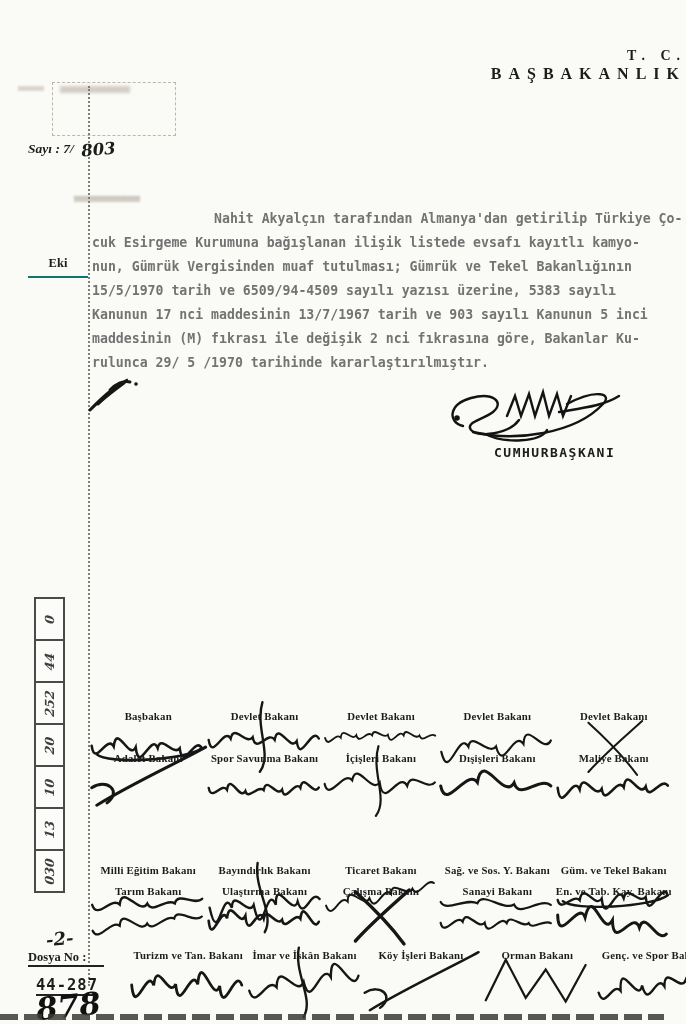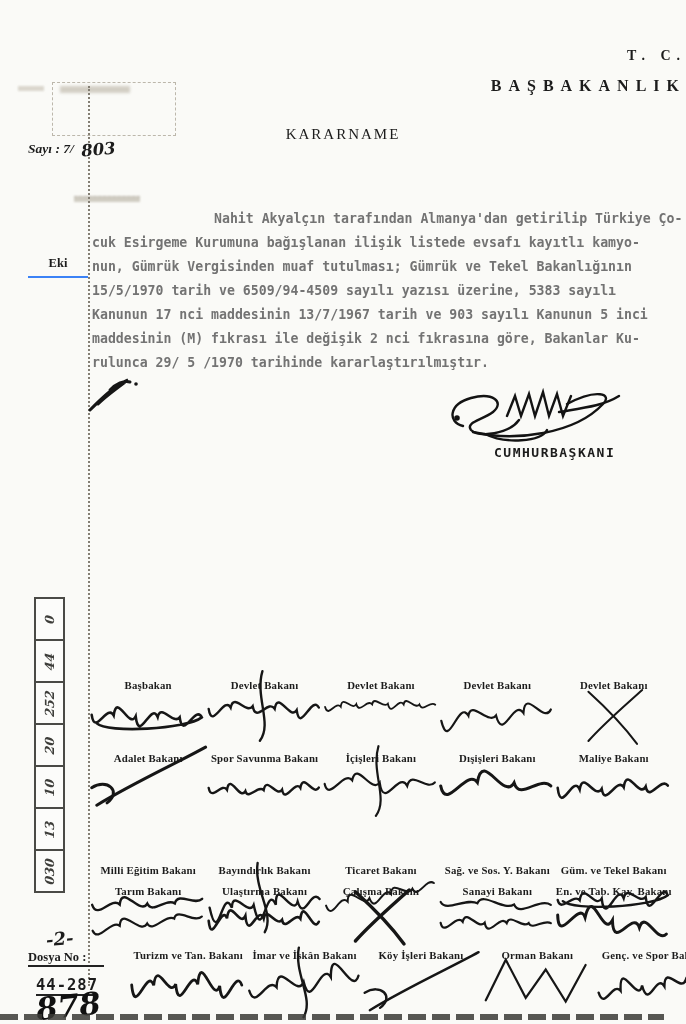--- a/index.html
+++ b/index.html
@@ -1,39 +1,39 @@
 <!DOCTYPE html>
 <html><head>
 <meta charset="utf-8">
 <style>
   html,body{margin:0;padding:0;}
   .page{position:relative;width:686px;height:1024px;background:#fafaf7;overflow:hidden;
         font-family:"Liberation Serif",serif;color:#1c1c1c;}
   
   .header{position:absolute;top:48px;left:0;width:100%;text-align:right;}
   .h1{font-size:14px;font-weight:bold;letter-spacing:6px;}
-  .h2{font-size:16px;font-weight:bold;letter-spacing:7px;margin-top:13px;}
+  .h2{font-size:16px;font-weight:bold;letter-spacing:7px;margin-top:1px;}
   .h3{font-size:12.5px;font-weight:bold;letter-spacing:1.2px;margin-top:3px;}
   .kararname{position:absolute;top:126px;left:0;width:100%;text-align:center;
              font-size:15px;letter-spacing:2px;}
   
   .stamp-faint{position:absolute;left:52px;top:82px;width:122px;height:52px;
                border:1px dashed #bcb7ab;}
   .smudge1{position:absolute;left:60px;top:86px;width:70px;height:7px;background:#c9c4b8;
            filter:blur(1.4px);opacity:.8;}
   .smudge2{position:absolute;left:74px;top:196px;width:66px;height:5px;background:#c6c1b5;
            filter:blur(1.2px);opacity:.8;border-top:1px dashed #aaa49a;}
   .smudge3{position:absolute;left:18px;top:86px;width:26px;height:5px;background:#cdc8bc;
            filter:blur(1.2px);opacity:.7;}
   
   .sayi{position:absolute;top:138px;left:28px;font-style:italic;font-weight:bold;font-size:13.5px;}
   .hw{font-family:"DejaVu Serif",serif;font-style:italic;font-weight:bold;}
   .sayi-num{display:inline-block;font-size:16.5px;margin-left:7px;transform:rotate(-5deg) translateY(2px);}
   .eki{position:absolute;top:256px;left:28px;width:60px;text-align:center;font-weight:bold;
-       font-size:12.5px;padding-bottom:5px;border-bottom:2px solid #3b82f6;}
+       font-size:12.5px;padding-bottom:5px;border-bottom:2px solid #0f766e;}
   
   .vline{position:absolute;left:88px;top:86px;height:900px;width:0;border-left:2px dotted #837e73;}
   
   .body-text{position:absolute;left:92px;top:207px;width:560px;
              font-family:"DejaVu Sans Mono",monospace;font-size:13.2px;line-height:24px;
              font-weight:bold;color:#737373;white-space:pre;}
   .body-text .ind{text-indent:122px;}
   
   .pres-sig{position:absolute;left:443px;top:380px;}
   .paraph{position:absolute;left:86px;top:374px;}
@@ -70,21 +70,20 @@
   <div class="smudge3"></div>
   <div class="stamp-faint"></div>
   <div class="smudge2"></div>
   <div class="vline"></div>
 
   <div class="header">
     <div class="h1">T. C.</div>
     <div class="h2">BAŞBAKANLIK</div>
   </div>
 
-  <div class="kararname">KARARNAME</div>
 
   <div class="sayi">
     <span>Sayı : 7/</span><span class="hw sayi-num">803</span>
   </div>
 
   <div class="eki">Eki</div>
 
   <div class="body-text" id="bodyText"><div class="ind">Nahit Akyalçın tarafından Almanya'dan getirilip Türkiye Ço-</div><div>cuk Esirgeme Kurumuna bağışlanan ilişik listede evsafı kayıtlı kamyo-</div><div>nun, Gümrük Vergisinden muaf tutulması; Gümrük ve Tekel Bakanlığının</div><div>15/5/1970 tarih ve 6509/94-4509 sayılı yazısı üzerine, 5383 sayılı</div><div>Kanunun 17 nci maddesinin 13/7/1967 tarih ve 903 sayılı Kanunun 5 inci</div><div>maddesinin (M) fıkrası ile değişik 2 nci fıkrasına göre, Bakanlar Ku-</div><div>rulunca 29/ 5 /1970 tarihinde kararlaştırılmıştır.</div></div>
 
   <svg class="paraph" width="58" height="42" viewBox="0 0 58 42">
@@ -123,21 +122,21 @@
       </div>
       <div class="ms-cell">
         <span>13</span>
       </div>
       <div class="ms-cell">
         <span>030</span>
       </div>
     </div>
 
   <div id="ministers">
-      <div class="m-row" style="top: 679px;">
+      <div class="m-row" style="top: 710px; justify-content: flex-end;">
         <div class="m-cell">
           <div class="m-label">Başbakan</div>
           <svg width="128" height="58" viewBox="0 0 128 58" class="m-sig" style="overflow: visible; top: 4px;">
             <path d="M 7.68 31.900000000000002 C 11.0 54.0, 23.1 20.0, 29.7 32.4 C 33.0 8.6, 45.1 46.8, 51.7 33.3 C 55.0 61.7, 67.1 17.9, 73.7 33.9 C 77.0 19.9, 89.1 42.3, 95.7 34.4 C 99.0 58.3, 111.2 21.0, 117.8 34.4 C 102.4 46.4, 23.0 50.4, 12.8 40.4" fill="none" stroke="#161616" stroke-width="2.6" stroke-linecap="round"></path>
           </svg>
         </div>
         <div class="m-cell">
           <div class="m-label">Devlet Bakanı</div>
           <svg width="128" height="58" viewBox="0 0 128 58" class="m-sig" style="overflow: visible; top: -2px;">
             <path d="M 7.68 31.900000000000002 C 11.0 54.2, 23.1 18.1, 29.7 30.6 C 33.0 15.2, 45.1 37.8, 51.7 29.2 C 55.0 47.0, 67.1 21.8, 73.7 31.8 C 77.0 12.6, 89.1 44.0, 95.7 33.2 C 99.0 57.6, 111.2 16.9, 117.8 30.6" fill="none" stroke="#161616" stroke-width="2.4" stroke-linecap="round"></path>

